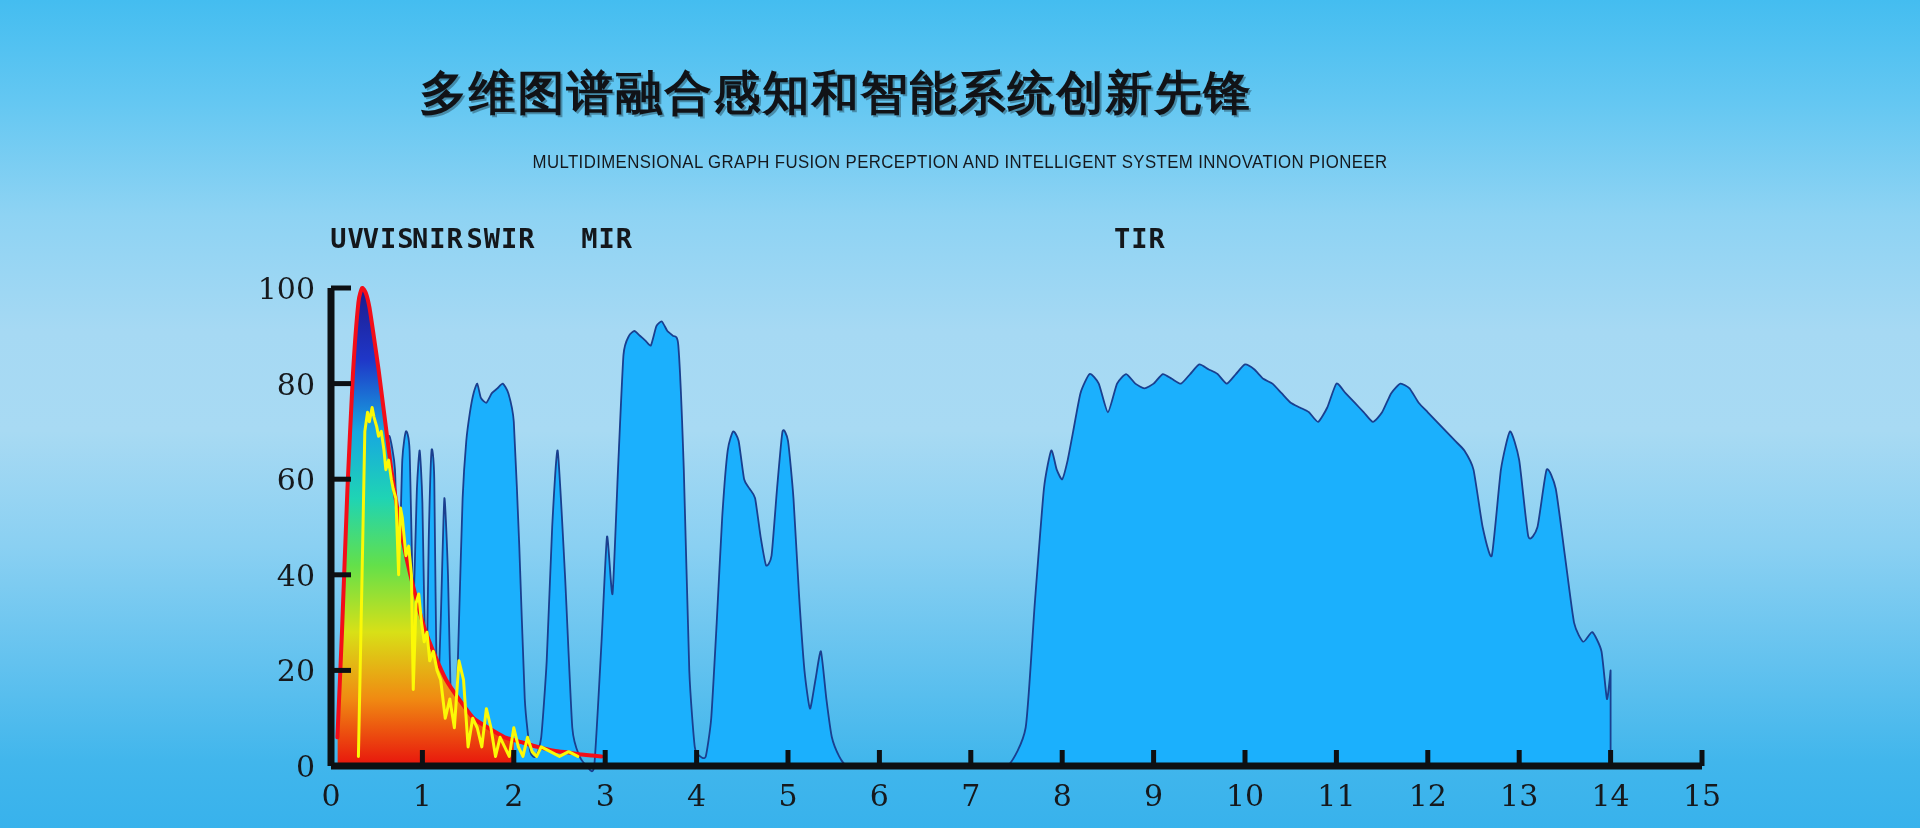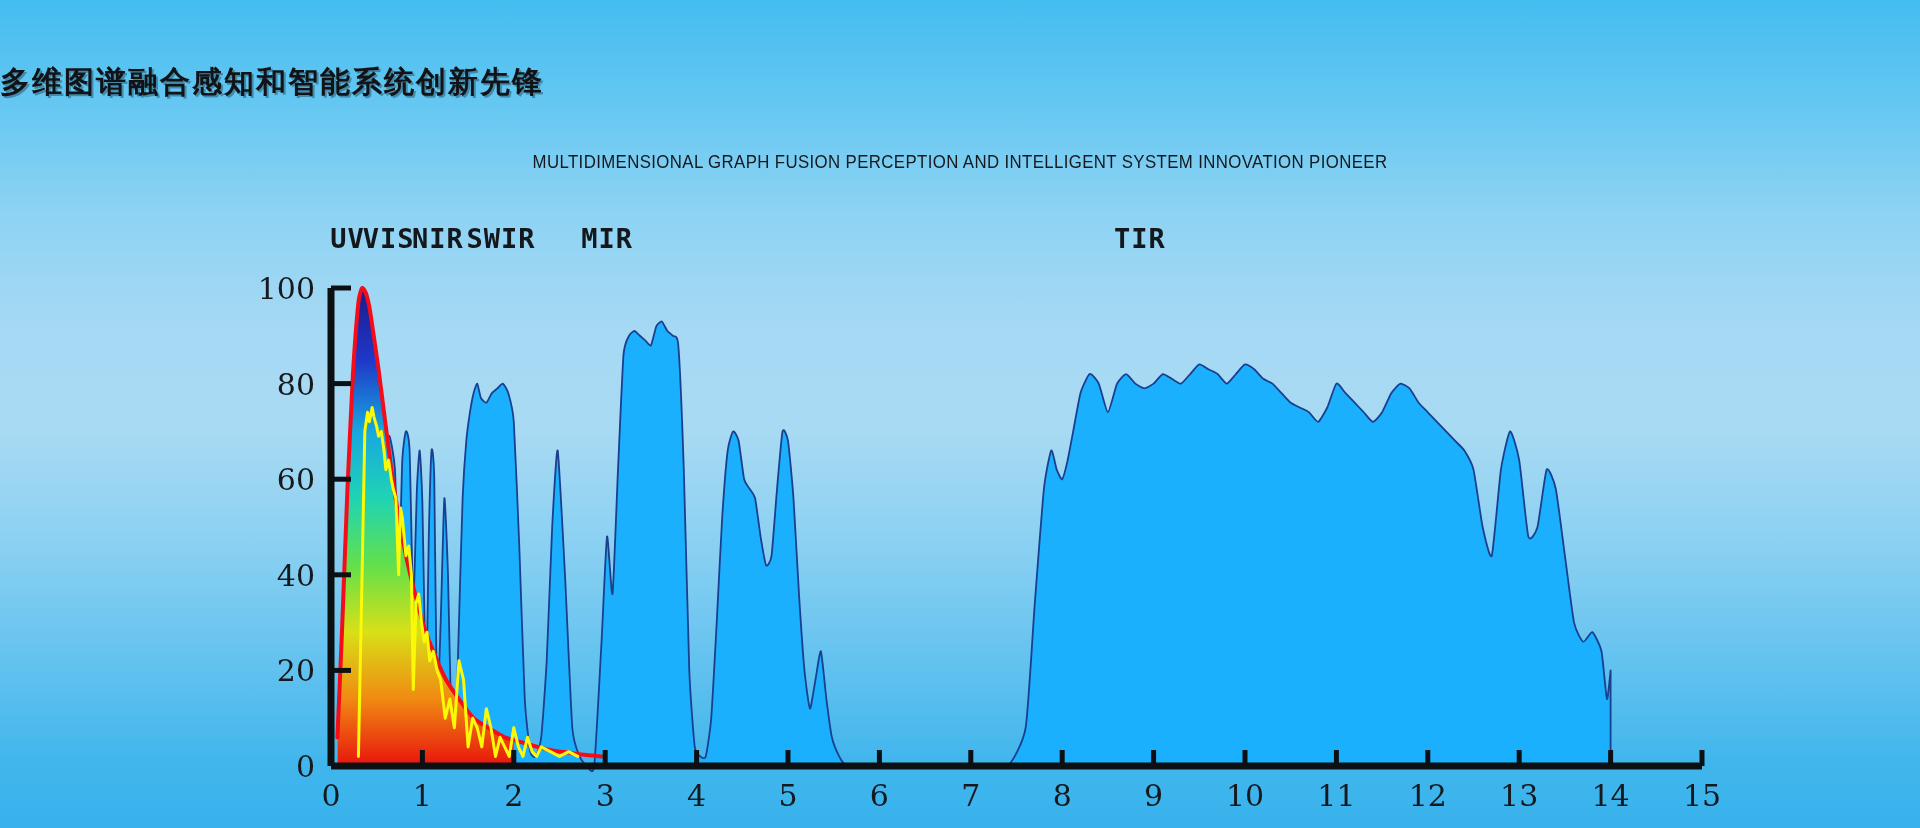--- a/index.html
+++ b/index.html
@@ -25,23 +25,23 @@
   #stage {
     position: relative;
     width: 1920px;
     height: 828px;
   }
   .title {
     position: absolute;
     top: 62px;
     left: 0;
     width: 1672px;
-    text-align: left;
+    text-align: center;
     font-family: "DejaVu Sans", "Liberation Sans", sans-serif;
-    font-size: 30px;
+    font-size: 47px;
     font-weight: 700;
     letter-spacing: 2px;
     color: #111317;
     text-shadow: 2px 2px 0 rgba(0,0,0,0.30);
     white-space: nowrap;
   }
   .subtitle {
     position: absolute;
     top: 152px;
     left: 0;

